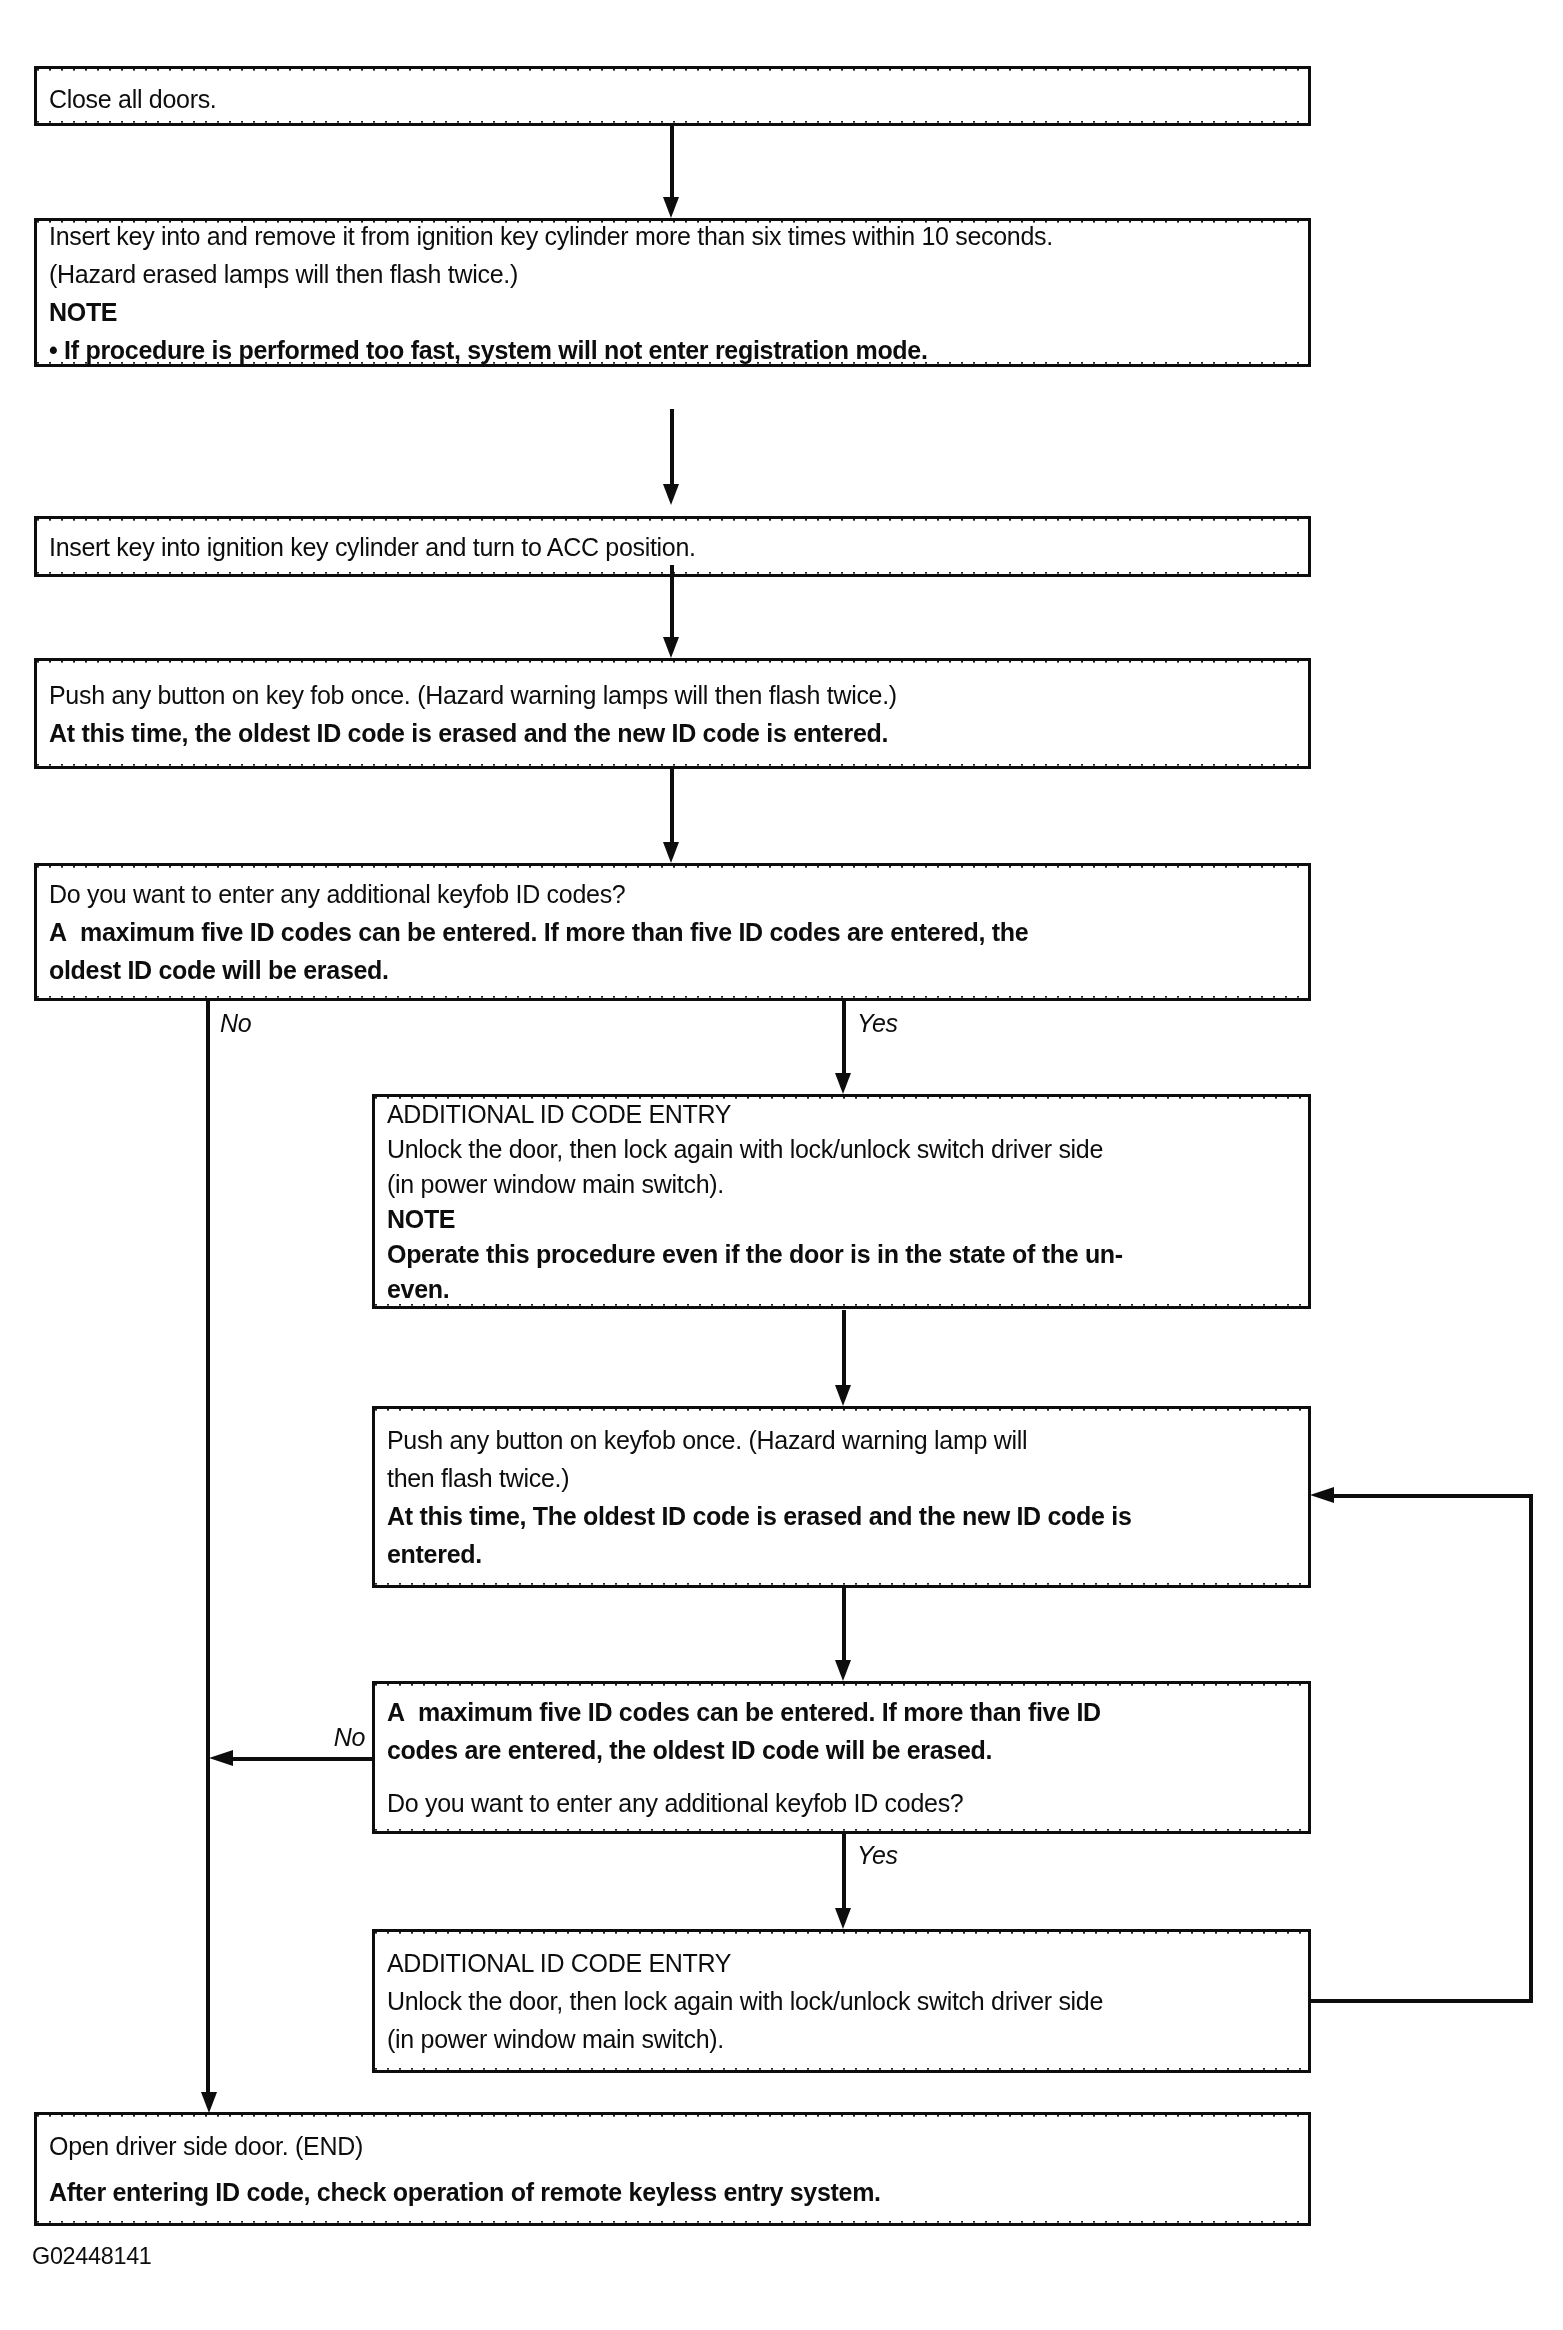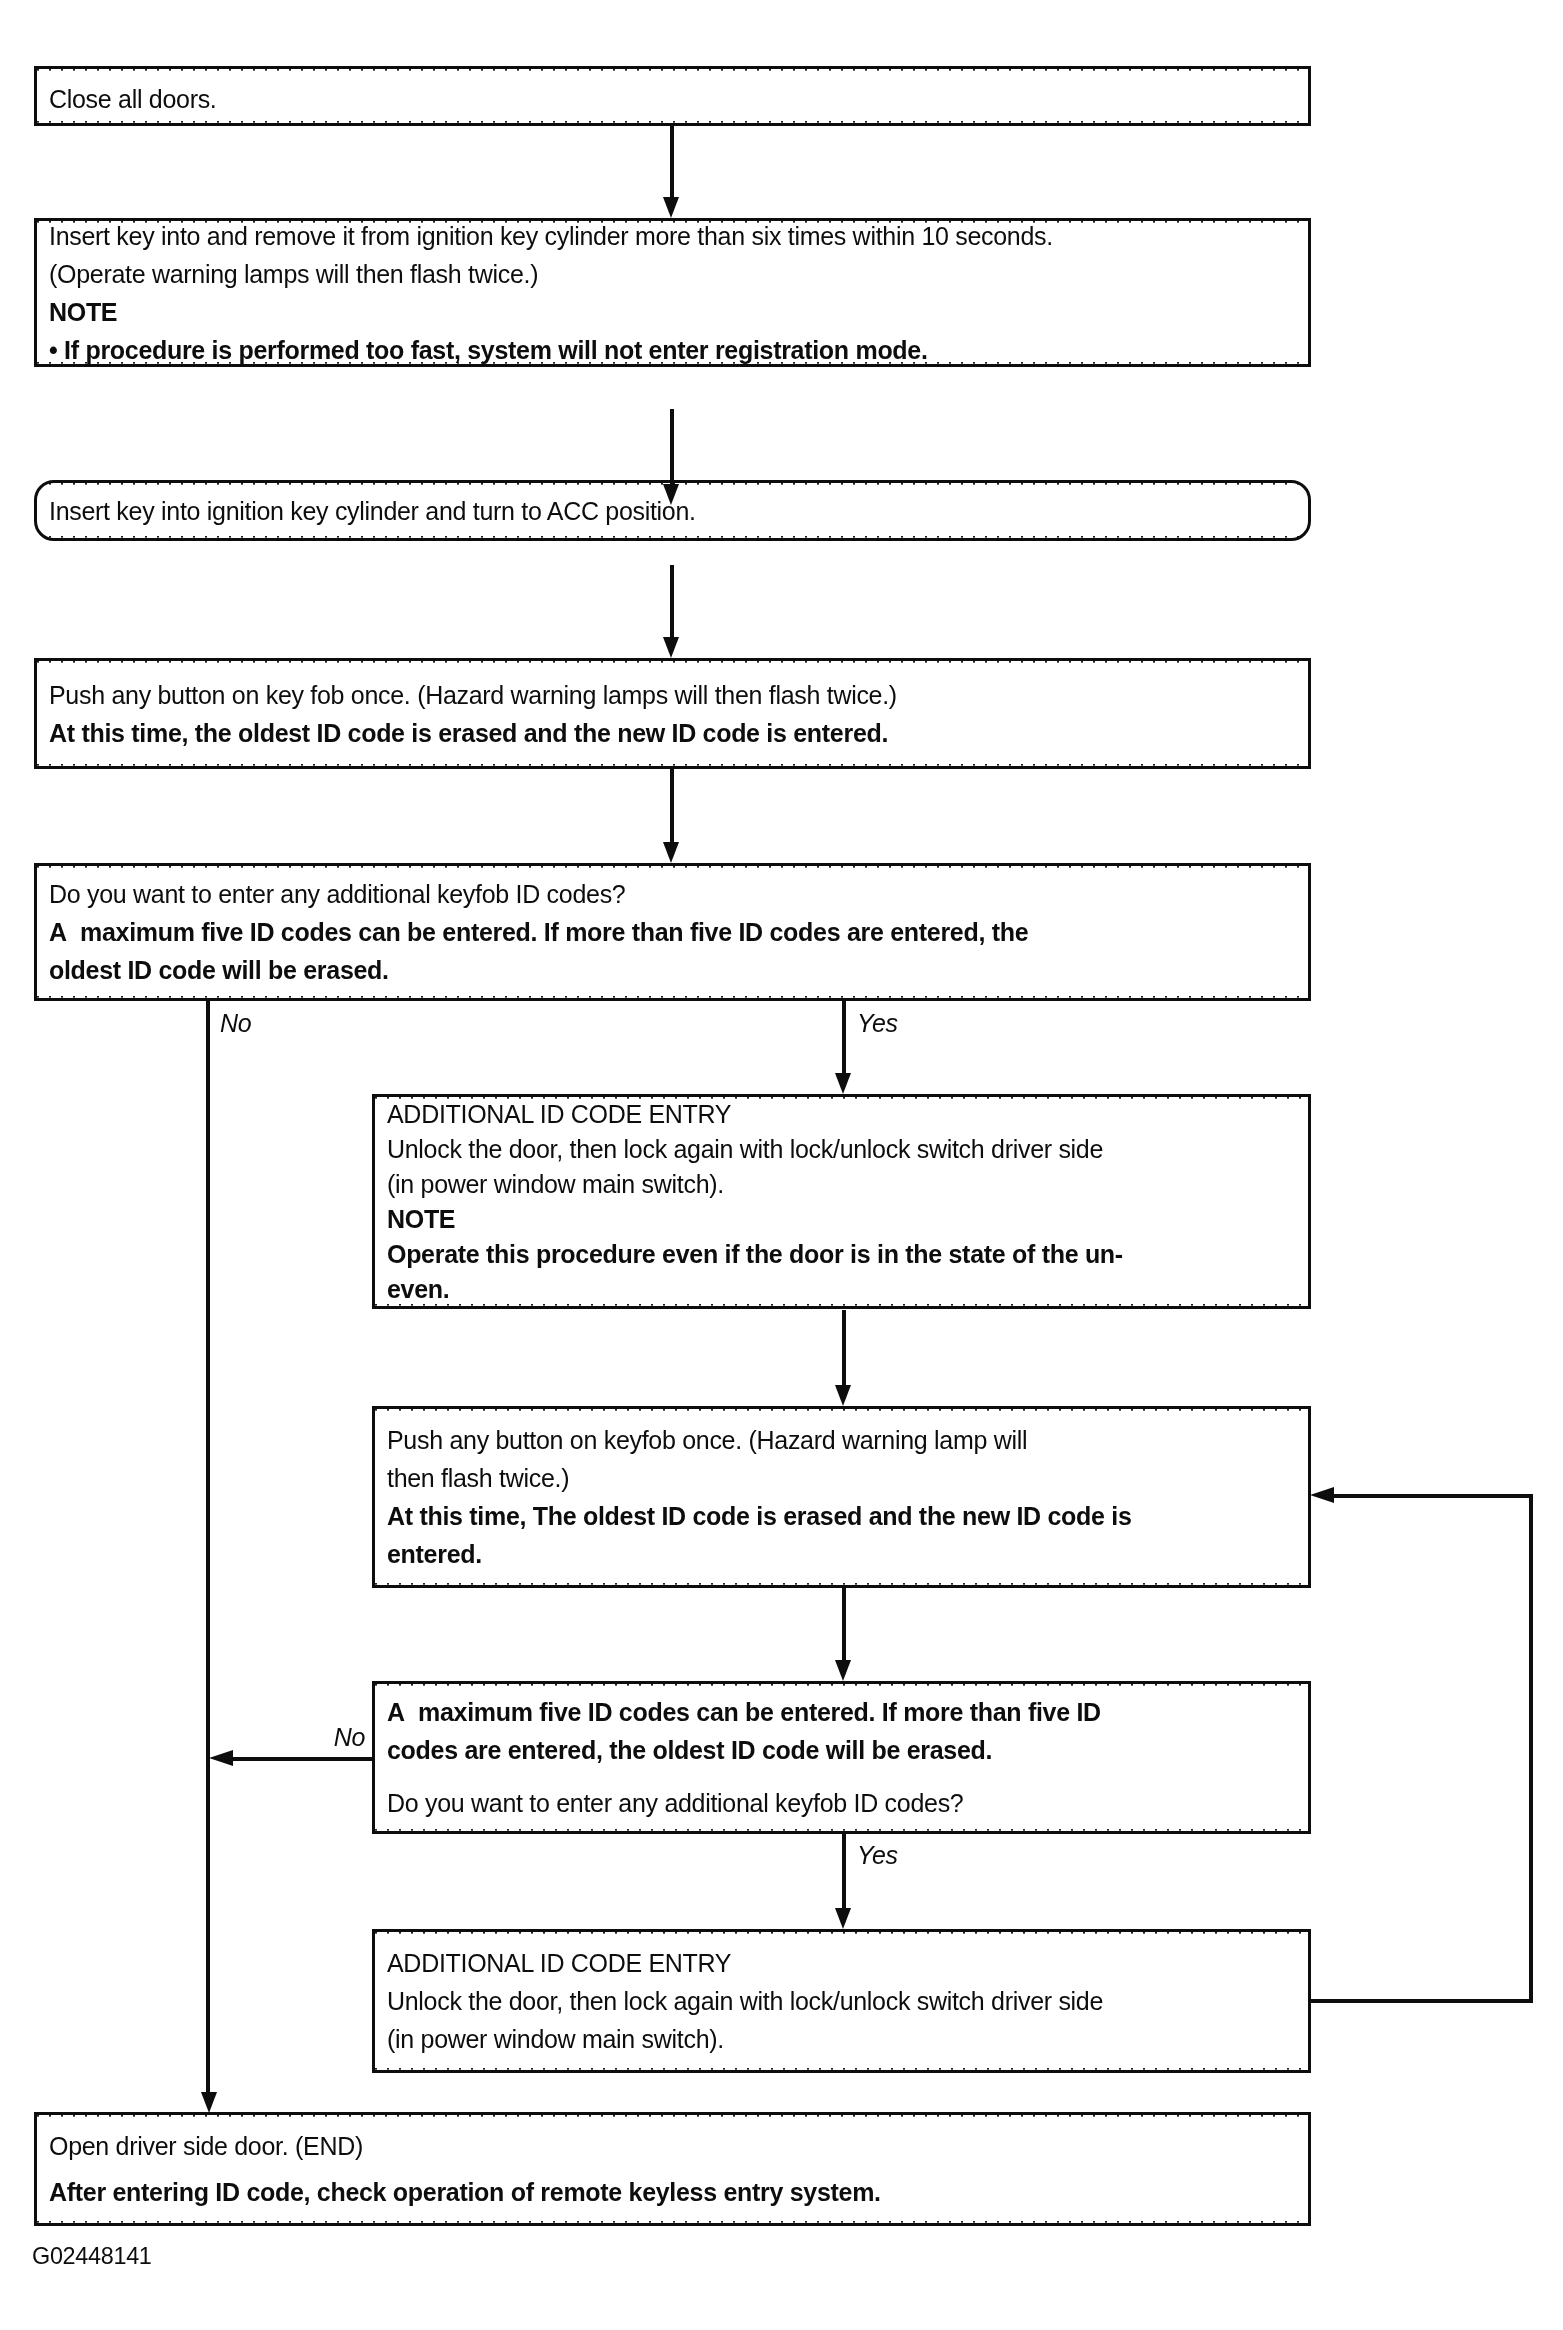--- a/index.html
+++ b/index.html
@@ -74,26 +74,26 @@
 <body>
 
 <div id="canvas">
 
   <div class="box" style="left:34px; top:66px; width:1277px; height:60px;justify-content:flex-end;">
     <div class="line">Close all doors.</div>
   </div>
 
   <div class="box" style="left:34px; top:218px; width:1277px; height:149px;">
     <div class="line">Insert key into and remove it from ignition key cylinder more than six times within 10 seconds.</div>
-    <div class="line">(Operate warning lamps will then flash twice.)</div>
+    <div class="line">(Hazard erased lamps will then flash twice.)</div>
     <div class="line b">NOTE</div>
     <div class="line b">• If procedure is performed too fast, system will not enter registration mode.</div>
   </div>
 
-  <div class="box" style="left:34px; top:480px; width:1277px; height:61px;border-radius:20px;">
+  <div class="box" style="left:34px; top:516px; width:1277px; height:61px;">
     <div class="line">Insert key into ignition key cylinder and turn to ACC position.</div>
   </div>
 
   <div class="box" style="left:34px; top:658px; width:1277px; height:111px;">
     <div class="line">Push any button on key fob once. (Hazard warning lamps will then flash twice.)</div>
     <div class="line b">At this time, the oldest ID code is erased and the new ID code is entered.</div>
   </div>
 
   <div class="box" style="left:34px; top:863px; width:1277px; height:138px;">
     <div class="line">Do you want to enter any additional keyfob ID codes?</div>

